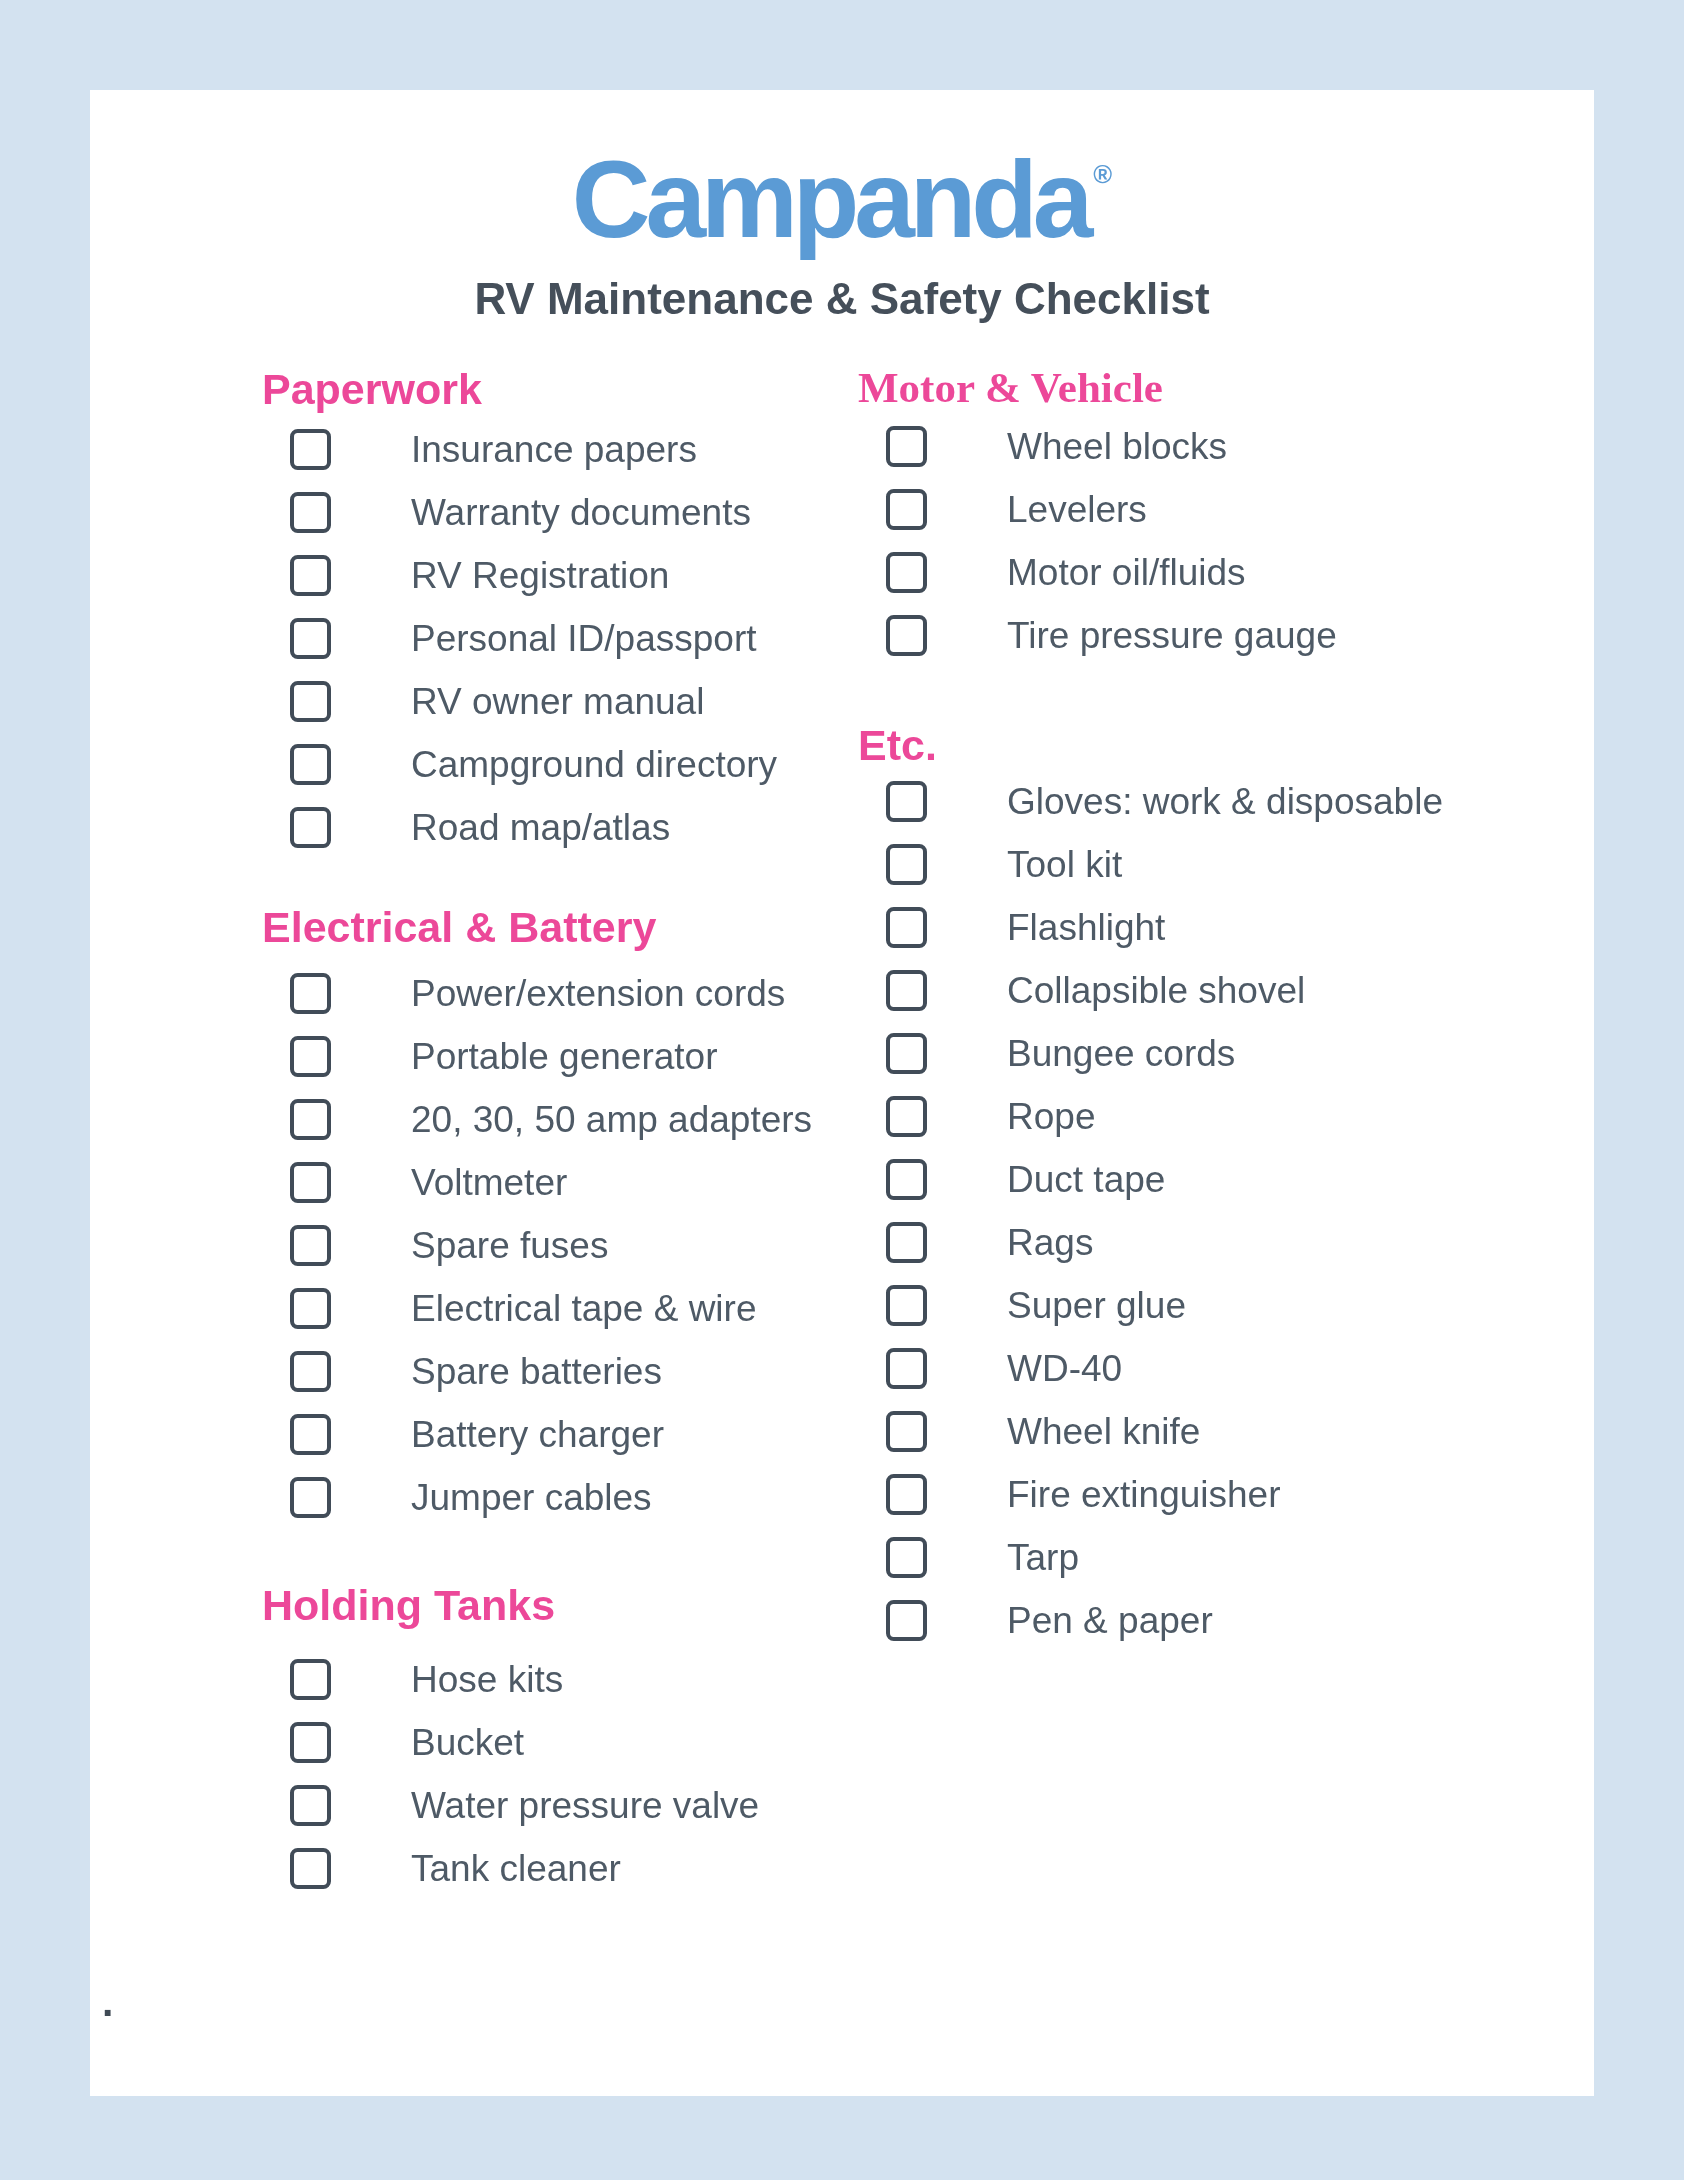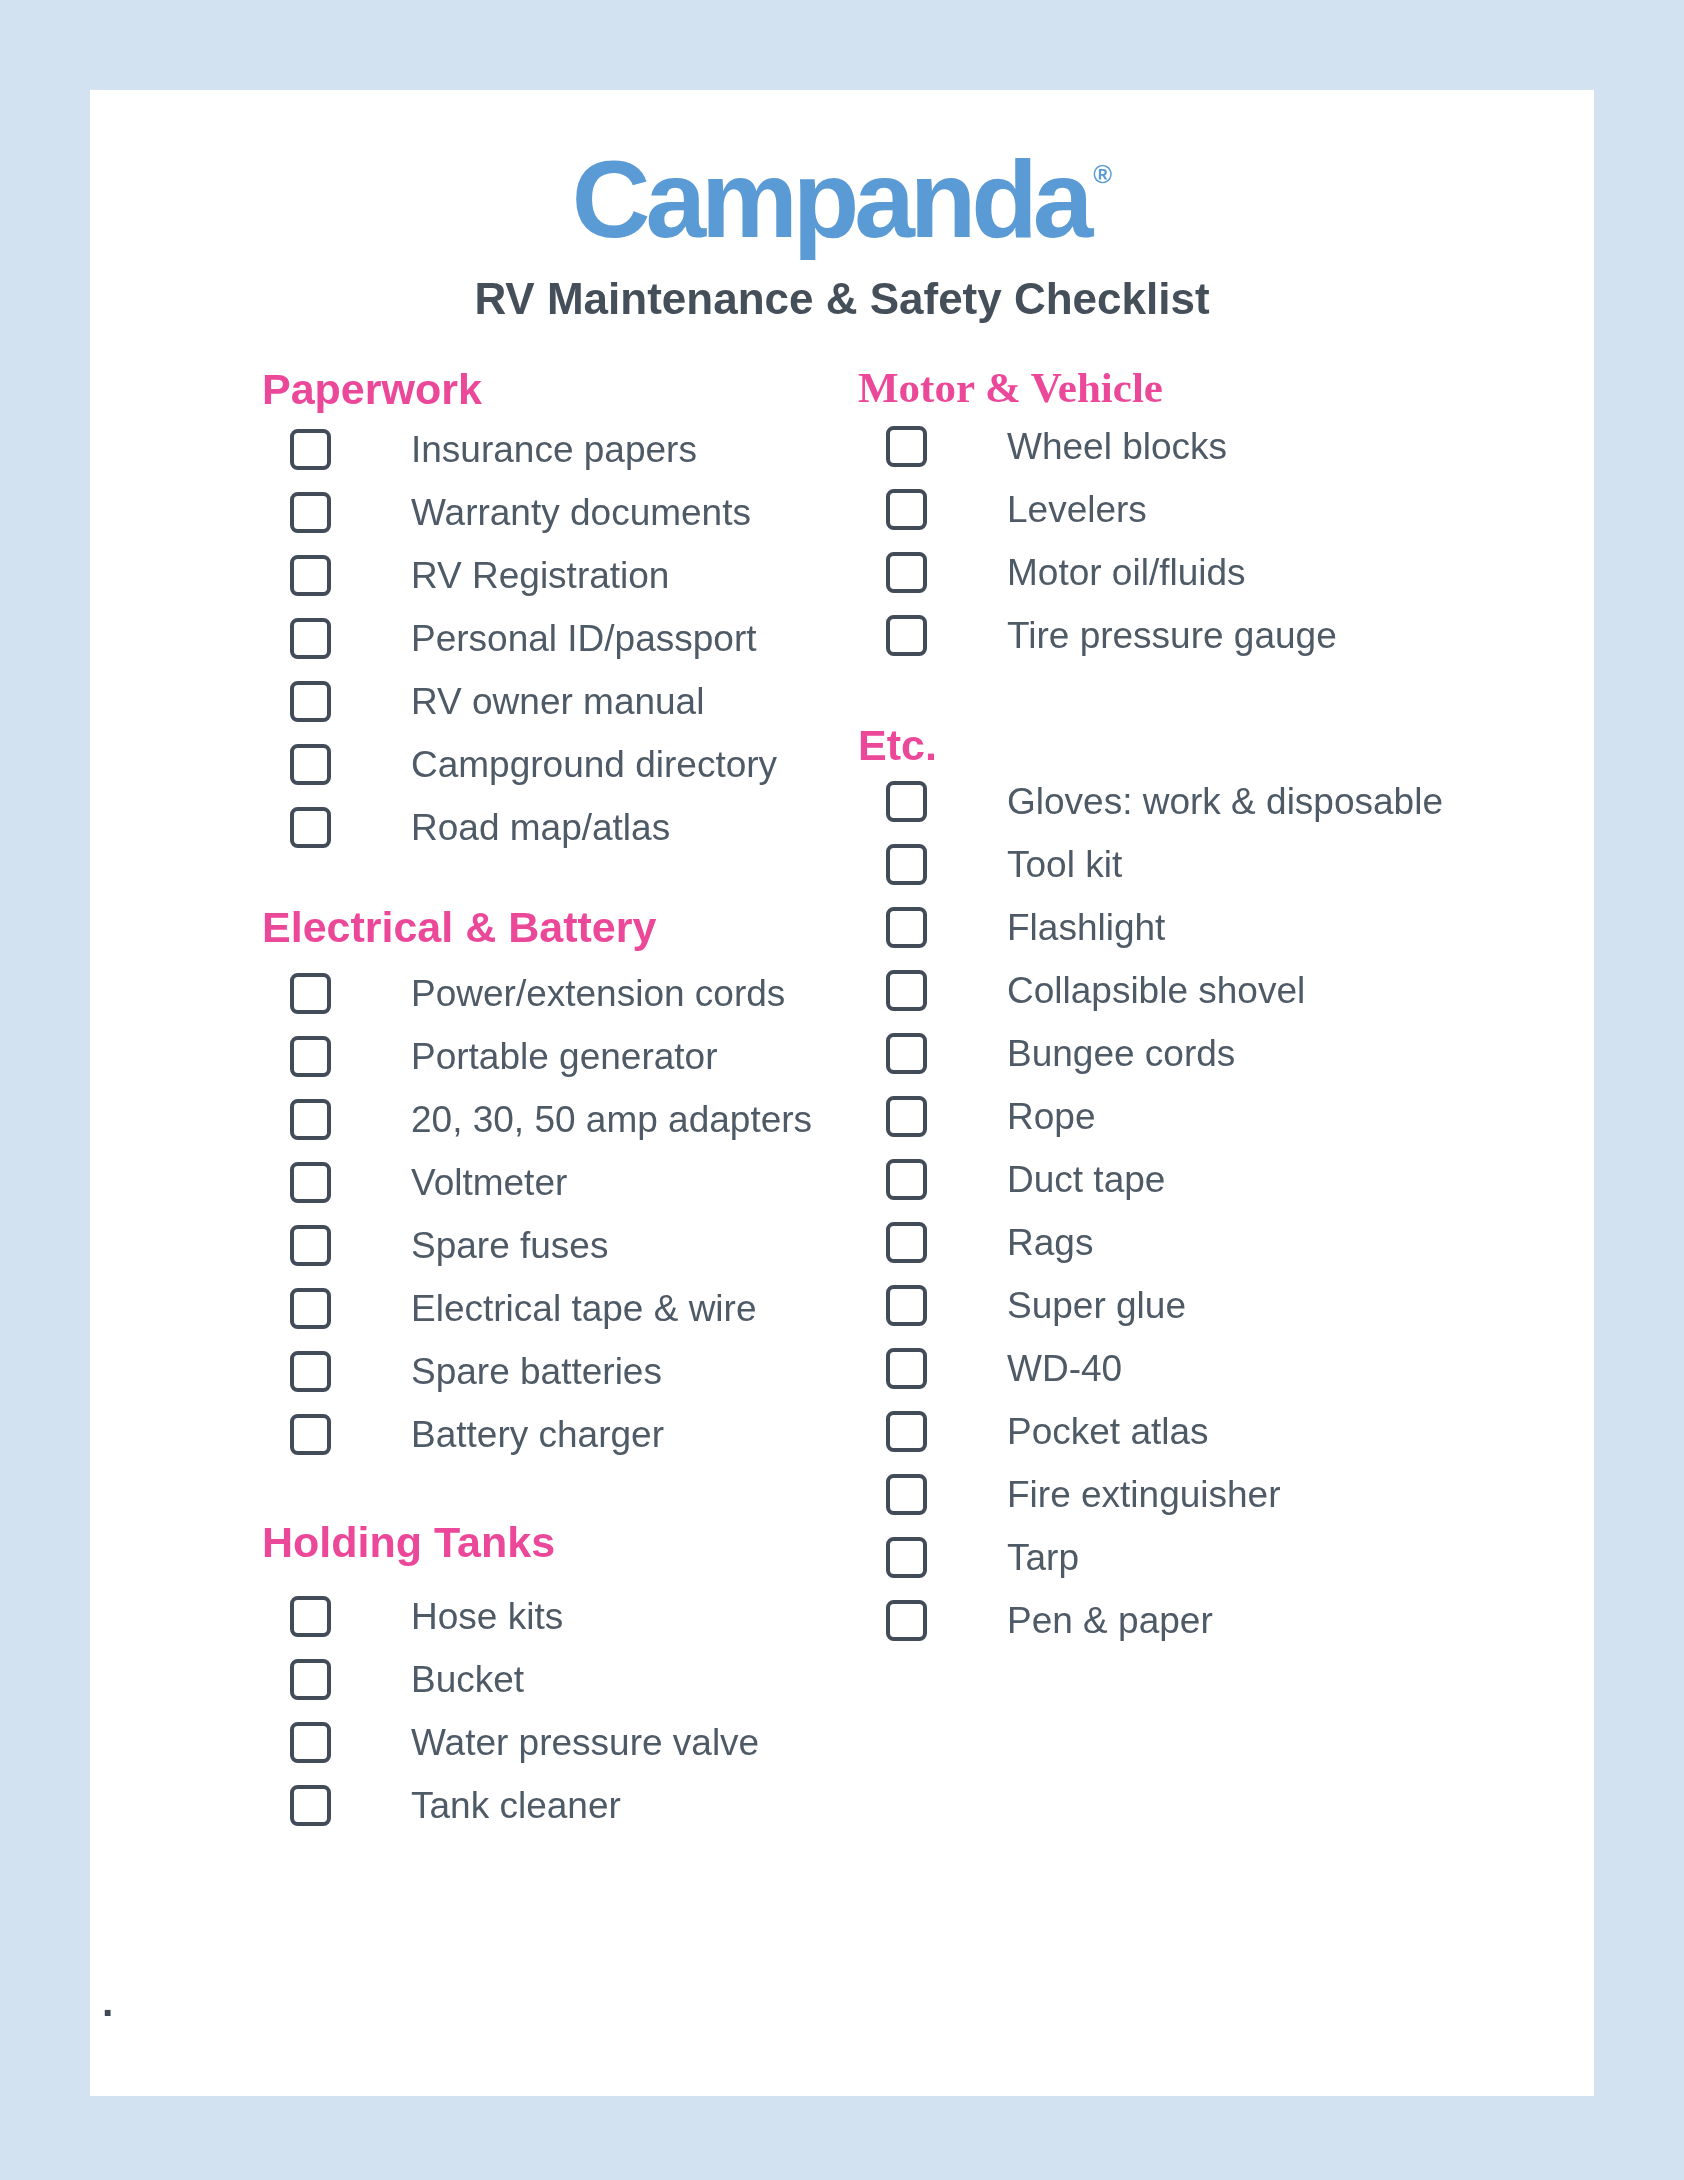--- a/index.html
+++ b/index.html
@@ -142,20 +142,24 @@
           <span class="item-label">Electrical tape &amp; wire</span>
         </div>
         <div class="item">
           <div class="checkbox" role="checkbox" aria-checked="false"></div>
           <span class="item-label">Spare batteries</span>
         </div>
         <div class="item">
           <div class="checkbox" role="checkbox" aria-checked="false"></div>
           <span class="item-label">Battery charger</span>
         </div>
+        <div class="item">
+          <div class="checkbox" role="checkbox" aria-checked="false"></div>
+          <span class="item-label">Jumper cables</span>
+        </div>
       </div>
       <div class="section">
         <div class="section-title">Holding Tanks</div>
         <div class="item">
           <div class="checkbox" role="checkbox" aria-checked="false"></div>
           <span class="item-label">Hose kits</span>
         </div>
         <div class="item">
           <div class="checkbox" role="checkbox" aria-checked="false"></div>
           <span class="item-label">Bucket</span>
@@ -227,21 +231,21 @@
         <div class="item">
           <div class="checkbox" role="checkbox" aria-checked="false"></div>
           <span class="item-label">Super glue</span>
         </div>
         <div class="item">
           <div class="checkbox" role="checkbox" aria-checked="false"></div>
           <span class="item-label">WD-40</span>
         </div>
         <div class="item">
           <div class="checkbox" role="checkbox" aria-checked="false"></div>
-          <span class="item-label">Pocket atlas</span>
+          <span class="item-label">Wheel knife</span>
         </div>
         <div class="item">
           <div class="checkbox" role="checkbox" aria-checked="false"></div>
           <span class="item-label">Fire extinguisher</span>
         </div>
         <div class="item">
           <div class="checkbox" role="checkbox" aria-checked="false"></div>
           <span class="item-label">Tarp</span>
         </div>
         <div class="item">

